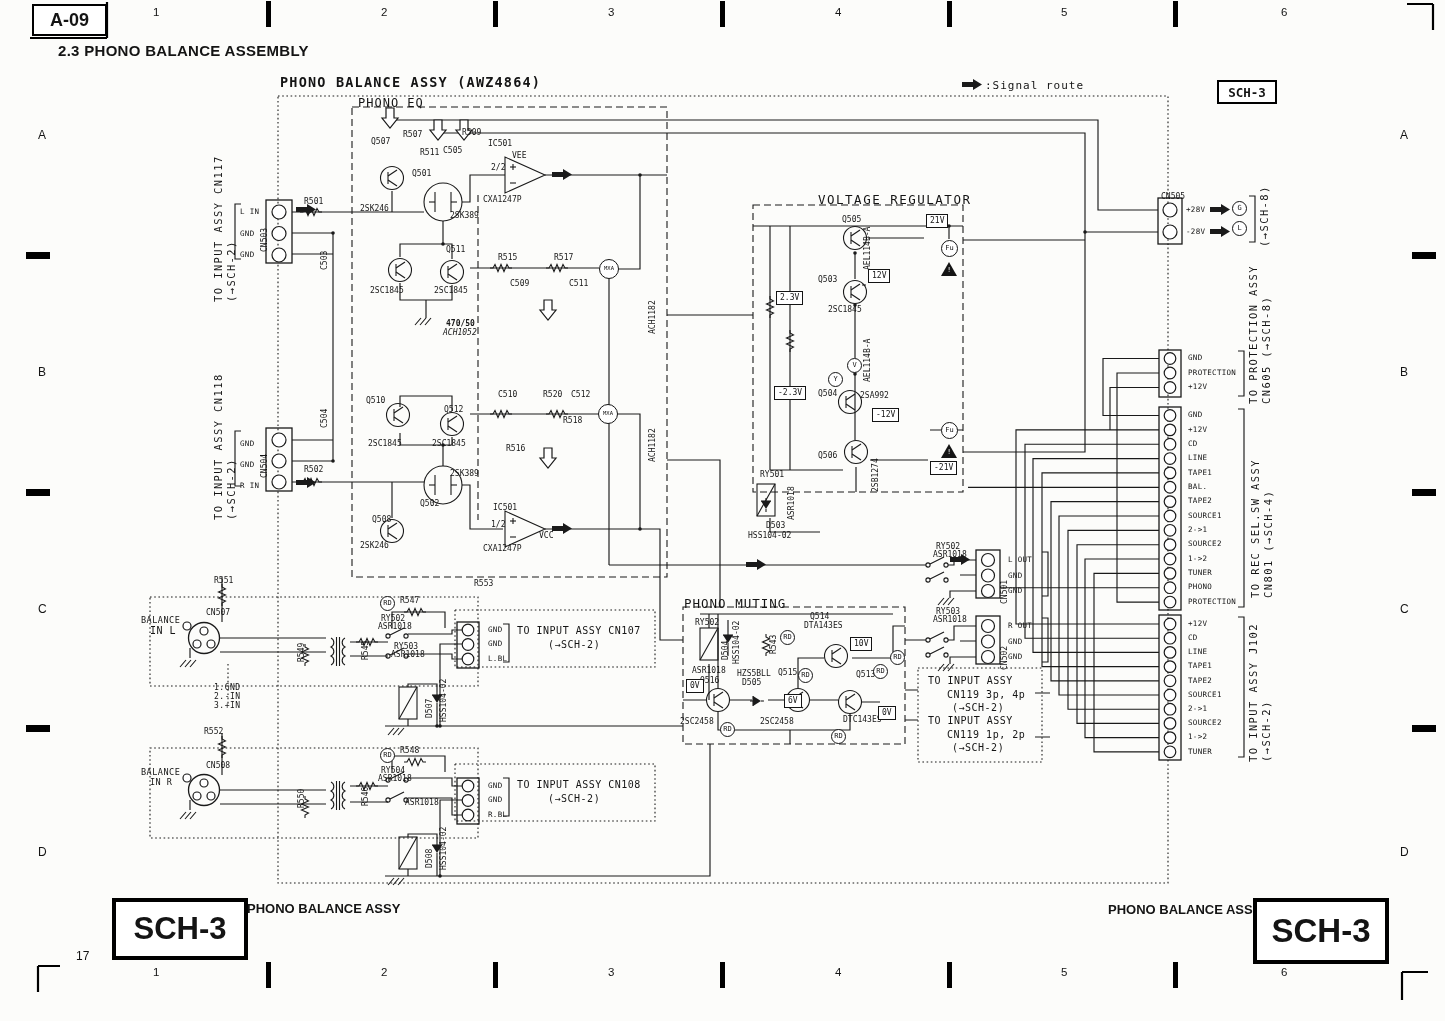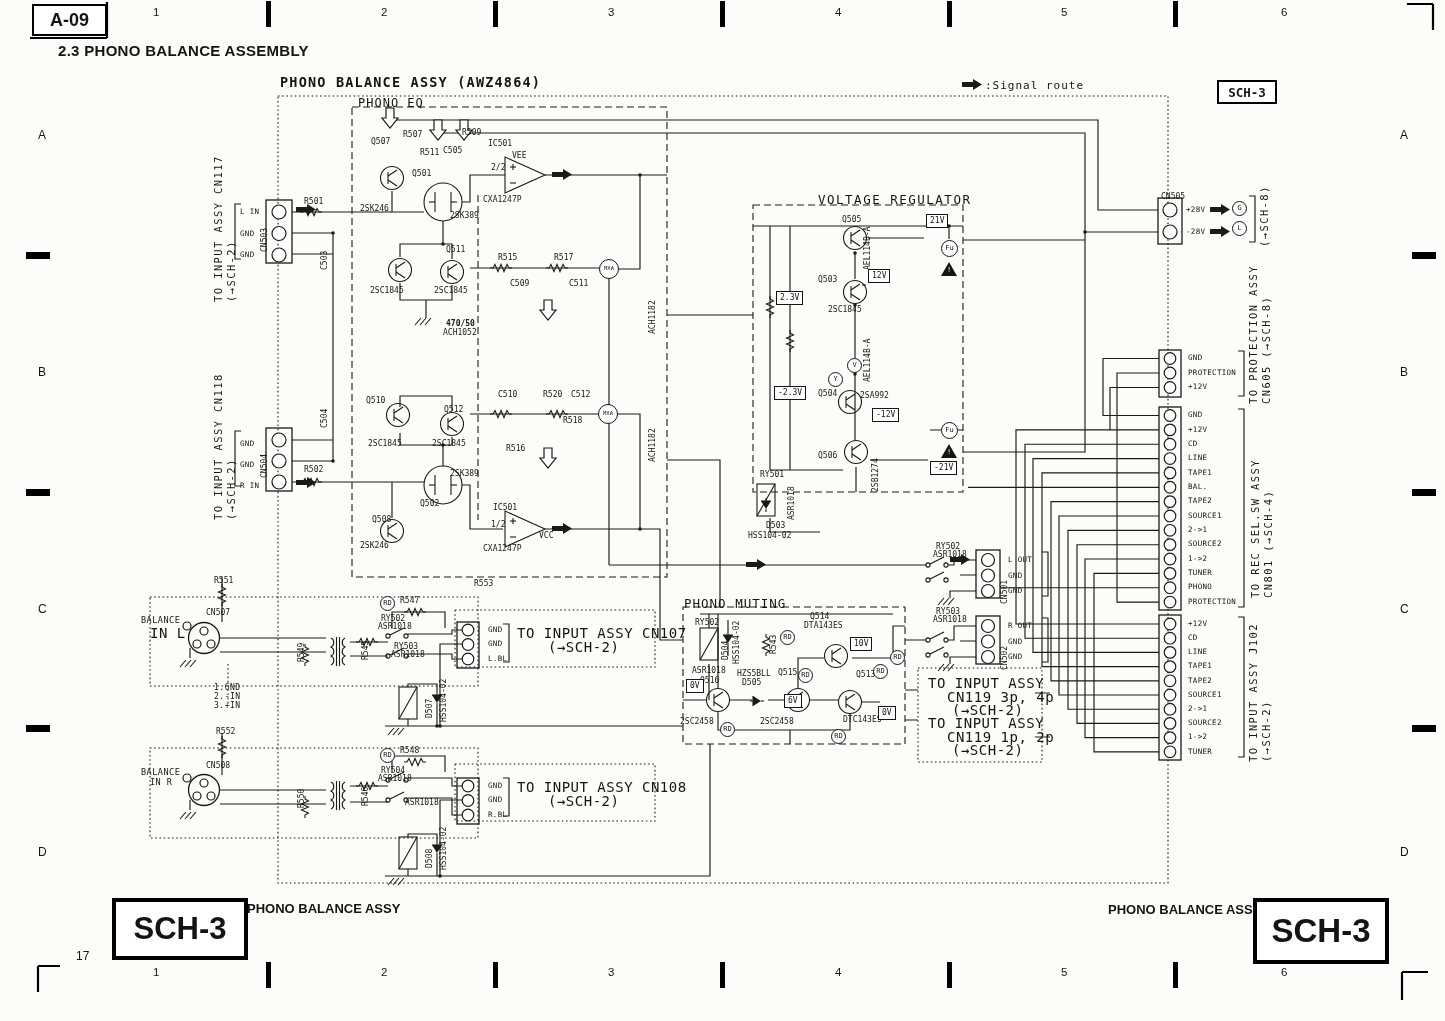--- a/index.html
+++ b/index.html
@@ -3,21 +3,21 @@
 <meta charset="utf-8">
 <style>
   html,body{margin:0;padding:0;background:#e8e8e6;}
   .page{position:relative;width:1445px;height:1021px;background:#fcfcfa;overflow:hidden;
         font-family:"DejaVu Sans Mono",monospace;color:#141414;}
   .sans{font-family:"Liberation Sans",sans-serif;}
   .abs{position:absolute;}
   .layer{position:absolute;inset:0;pointer-events:none;}
   .lbl{position:absolute;font-size:8px;line-height:1.05;white-space:pre;color:#161616;}
   .rot{transform:rotate(-90deg);transform-origin:0 0;}
-  .reflbl{position:absolute;font-size:14px;line-height:1.05;white-space:pre;letter-spacing:.5px;}
+  .reflbl{position:absolute;font-size:10px;line-height:1.05;white-space:pre;letter-spacing:.5px;}
   .vlabel{position:absolute;font-size:10.5px;line-height:13px;white-space:pre;letter-spacing:1.4px;
           transform:rotate(-90deg);transform-origin:0 0;}
   .vtag{position:absolute;border:1.3px solid #141414;background:#fff;font-size:8px;line-height:1;
         padding:2px 3px;white-space:nowrap;}
   .ctag{position:absolute;border:1.2px solid #141414;border-radius:50%;background:#fff;
         display:flex;align-items:center;justify-content:center;font-size:7px;line-height:1;
         box-sizing:border-box;}
   .warn{position:absolute;width:16px;height:14px;clip-path:polygon(50% 0,100% 100%,0 100%);
         background:#141414;display:flex;align-items:flex-end;justify-content:center;}
   .warn span{color:#fff;font-size:7px;line-height:1;padding-bottom:2px;}
@@ -509,21 +509,21 @@
       <div class="lbl" style="left: 483px; top: 196px;">CXA1247P</div>
       <div class="lbl" style="left: 403px; top: 131px;">R507</div>
       <div class="lbl" style="left: 462px; top: 129px;">R509</div>
       <div class="lbl" style="left: 420px; top: 149px;">R511</div>
       <div class="lbl" style="left: 443px; top: 147px;">C505</div>
       <div class="lbl" style="left: 498px; top: 254px;">R515</div>
       <div class="lbl" style="left: 554px; top: 254px;">R517</div>
       <div class="lbl" style="left: 510px; top: 280px;">C509</div>
       <div class="lbl" style="left: 569px; top: 280px;">C511</div>
       <div class="lbl" style="left: 446px; top: 320px; font-weight: bold;">470/50</div>
-      <div class="lbl" style="left: 443px; top: 329px;">ACH1052</div>
+      <div class="lbl" style="left: 443px; top: 329px; font-style: italic;">ACH1052</div>
       <div class="lbl rot" style="left: 649px; top: 334px;">ACH1182</div>
       <div class="lbl" style="left: 366px; top: 397px;">Q510</div>
       <div class="lbl" style="left: 444px; top: 406px;">Q512</div>
       <div class="lbl" style="left: 368px; top: 440px;">2SC1845</div>
       <div class="lbl" style="left: 432px; top: 440px;">2SC1845</div>
       <div class="lbl" style="left: 450px; top: 470px;">2SK389</div>
       <div class="lbl" style="left: 420px; top: 500px;">Q502</div>
       <div class="lbl" style="left: 372px; top: 516px;">Q508</div>
       <div class="lbl" style="left: 360px; top: 542px;">2SK246</div>
       <div class="lbl" style="left: 493px; top: 504px;">IC501</div>
@@ -581,21 +581,21 @@
       <div class="lbl" style="left: 381px; top: 615px;">RY502</div>
       <div class="lbl" style="left: 378px; top: 623px;">ASR1018</div>
       <div class="lbl" style="left: 394px; top: 643px;">RY503</div>
       <div class="lbl" style="left: 391px; top: 651px;">ASR1018</div>
       <div class="lbl" style="left: 381px; top: 767px;">RY504</div>
       <div class="lbl" style="left: 378px; top: 775px;">ASR1018</div>
       <div class="lbl" style="left: 405px; top: 799px;">ASR1018</div>
       <div class="lbl" style="left: 206px; top: 609px;">CN507</div>
       <div class="lbl" style="left: 206px; top: 762px;">CN508</div>
       <div class="lbl" style="left: 214px; top: 577px;">R551</div>
-      <div class="lbl" style="left: 216px; top: 728px;">R552</div>
+      <div class="lbl" style="left: 204px; top: 728px;">R552</div>
       <div class="lbl" style="left: 400px; top: 597px;">R547</div>
       <div class="lbl" style="left: 400px; top: 747px;">R548</div>
       <div class="lbl rot" style="left: 362px; top: 660px;">R545</div>
       <div class="lbl rot" style="left: 362px; top: 806px;">R546</div>
       <div class="lbl rot" style="left: 298px; top: 662px;">R549</div>
       <div class="lbl rot" style="left: 298px; top: 808px;">R550</div>
       <div class="lbl rot" style="left: 426px; top: 718px;">D507</div>
       <div class="lbl rot" style="left: 440px; top: 722px;">HSS104-02</div>
       <div class="lbl rot" style="left: 426px; top: 868px;">D508</div>
       <div class="lbl rot" style="left: 440px; top: 870px;">HSS104-02</div>
@@ -606,21 +606,21 @@
       <div class="reflbl" style="left: 548px; top: 640px;">(→SCH-2)</div>
       <div class="reflbl" style="left: 517px; top: 780px;">TO INPUT ASSY CN108</div>
       <div class="reflbl" style="left: 548px; top: 794px;">(→SCH-2)</div>
       <div class="reflbl" style="left: 928px; top: 676px;">TO INPUT ASSY</div>
       <div class="reflbl" style="left: 947px; top: 690px;">CN119 3p, 4p</div>
       <div class="reflbl" style="left: 952px; top: 703px;">(→SCH-2)</div>
       <div class="reflbl" style="left: 928px; top: 716px;">TO INPUT ASSY</div>
       <div class="reflbl" style="left: 947px; top: 730px;">CN119 1p, 2p</div>
       <div class="reflbl" style="left: 952px; top: 743px;">(→SCH-2)</div>
       <div class="reflbl" style="left: 141px; top: 616px; font-size: 8.5px;">BALANCE</div>
-      <div class="reflbl" style="left: 150px; top: 626px; font-size: 14px;">IN L</div>
+      <div class="reflbl" style="left: 150px; top: 626px; font-size: 10px;">IN L</div>
       <div class="reflbl" style="left: 141px; top: 768px; font-size: 8.5px;">BALANCE</div>
       <div class="reflbl" style="left: 150px; top: 778px; font-size: 8.5px;">IN R</div>
       <div class="reflbl" style="left: 214px; top: 684px; font-size: 8px;">1.GND</div>
       <div class="reflbl" style="left: 214px; top: 693px; font-size: 8px;">2.-IN</div>
       <div class="reflbl" style="left: 214px; top: 702px; font-size: 8px;">3.+IN</div>
     </div>
   <div class="layer">
 
   <div class="vtag" style="left: 926px; top: 214px;">21V</div>
       <div class="vtag" style="left: 868px; top: 269px;">12V</div>

